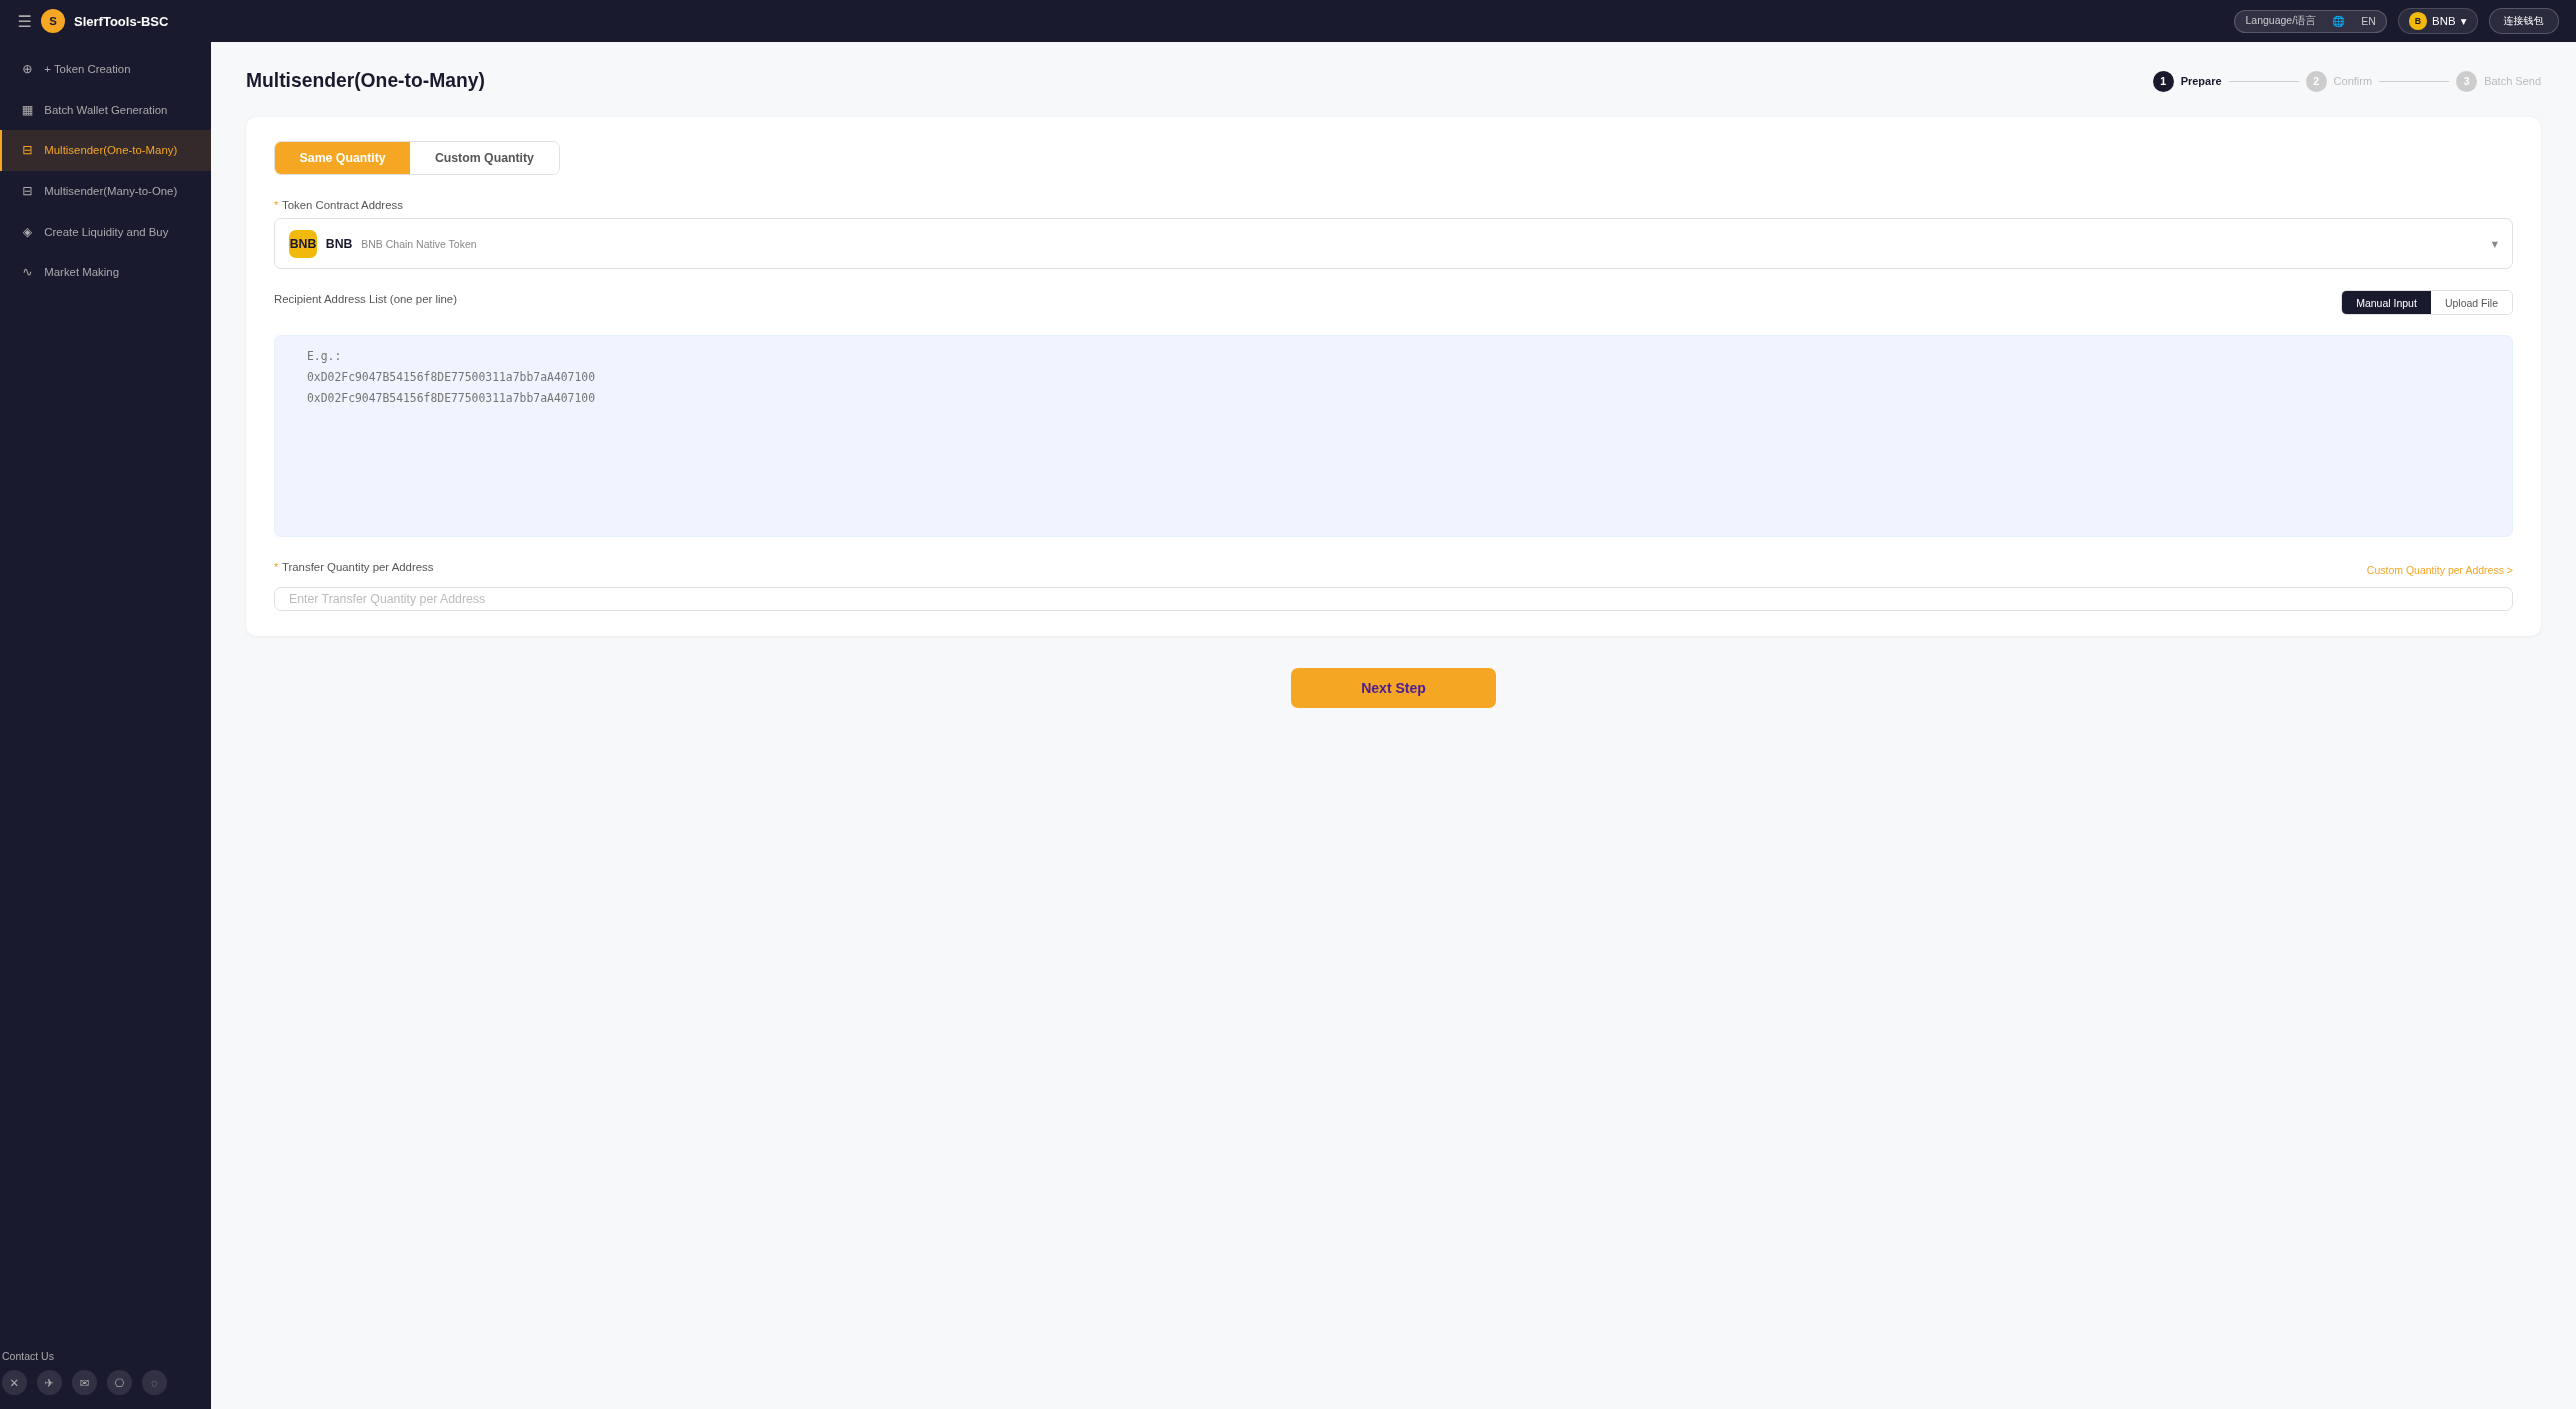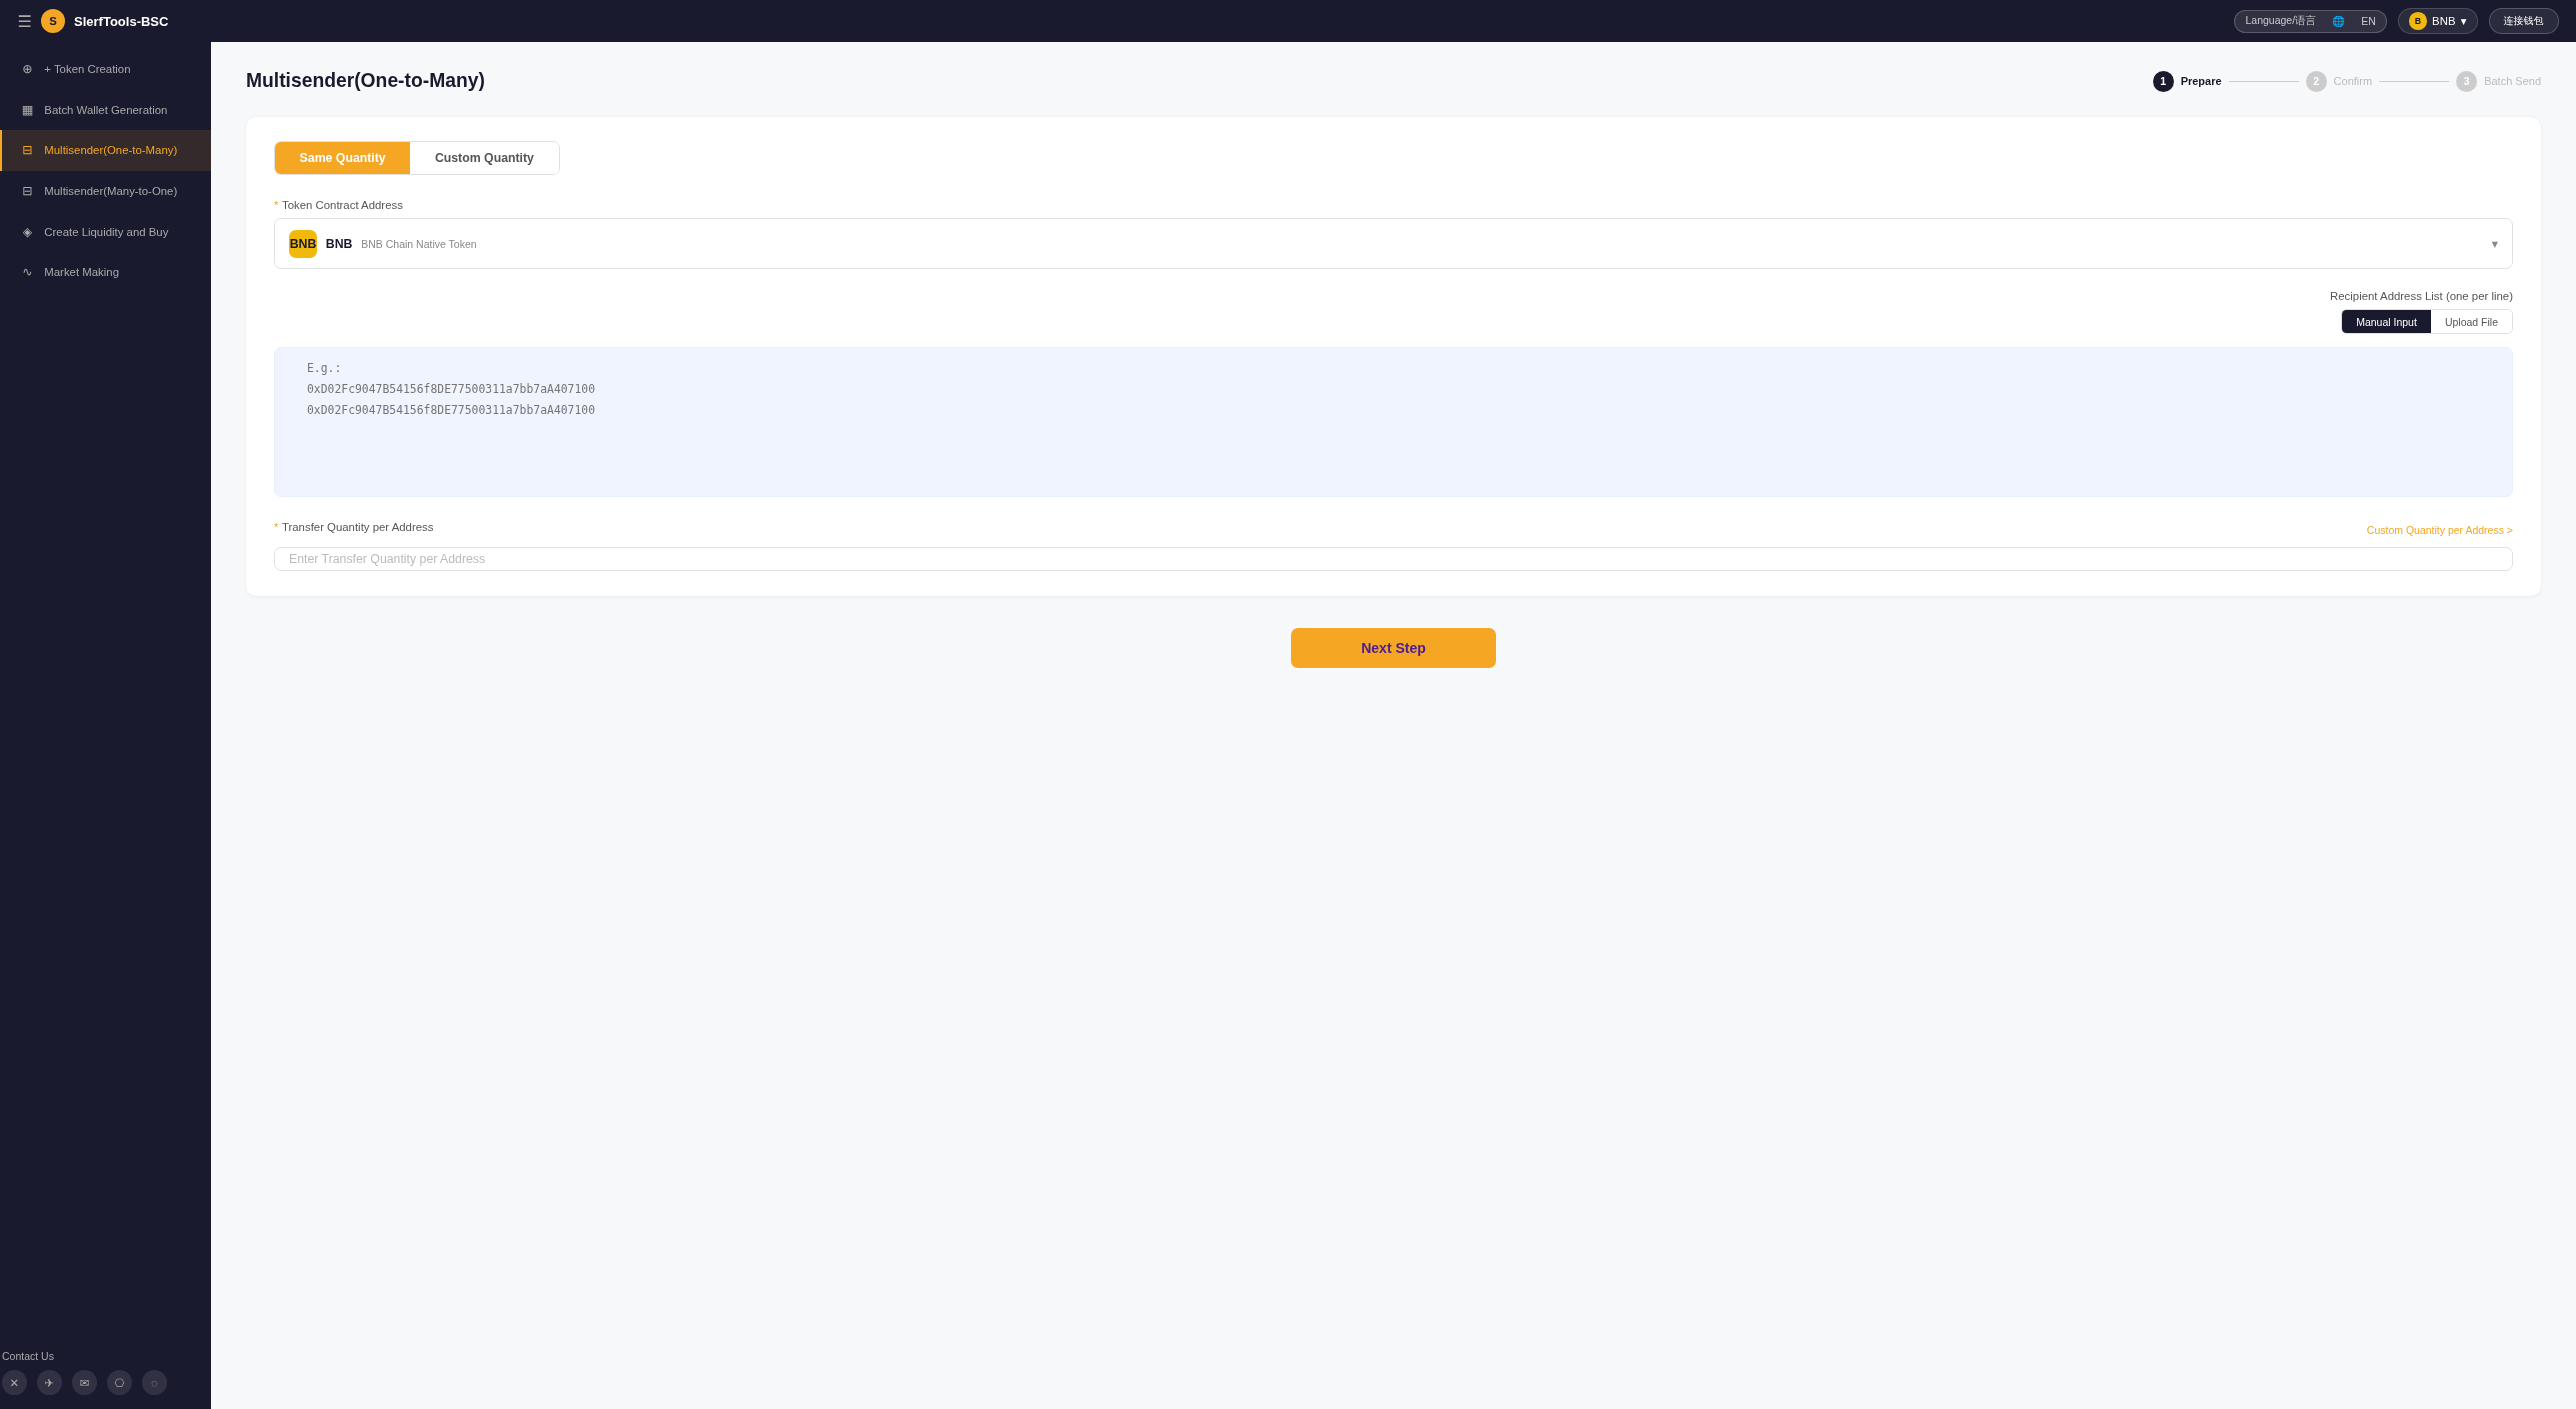--- a/index.html
+++ b/index.html
@@ -167,23 +167,22 @@
       width: 28px; height: 28px; background: #f0b90b; border-radius: 7px;
       display: flex; align-items: center; justify-content: center;
       font-size: 12.3px; font-weight: bold; color: #1a1a2e;
     }
     .token-name { font-weight: 700; font-size: 12.3px; color: #1a1a2e; }
     .token-desc { font-size: 10.5px; color: #888; }
     .chevron-icon { color: #888; font-size: 12.3px; }
 
     
     .address-section-header {
-      display: flex; justify-content: space-between; align-items: flex-end;
-      margin-bottom: 13px;
-      flex-direction: column;
+      display: flex; justify-content: space-between; align-items: center;
+      margin-bottom: 20px;
     }
     .input-method-buttons { display: flex; gap: 0; border: 0.9px solid #e0e0e0; border-radius: 5.3px; overflow: hidden; }
     .input-method-btn {
       padding: 5.3px 14px; font-size: 10.5px; border: none; cursor: pointer; background: #fff; color: #555;
     }
     .input-method-btn.active { background: #1a1a2e; color: #fff; }
     .template-file-link {
       text-align: right; font-size: 10.5px; color: #f5a623; cursor: pointer; margin-top: 5.3px;
     }
 
@@ -222,21 +221,21 @@
     .address-textarea-inner {
       width: 100%;
       border: 0.9px solid #e8f0fe;
       border-radius: 7px;
       background: #f0f4ff;
       padding: 10.5px 10.5px 10.5px 32px;
       font-family: monospace;
       font-size: 11.4px;
       color: #888;
       resize: none;
-      height: 150px;
+      height: 202px;
       outline: none;
       line-height: 1.8;
     }
   </style>
 </head>
 <body>
 
 <div class="topnav">
   <div class="topnav-left">
     <span class="hamburger-icon">☰</span>

